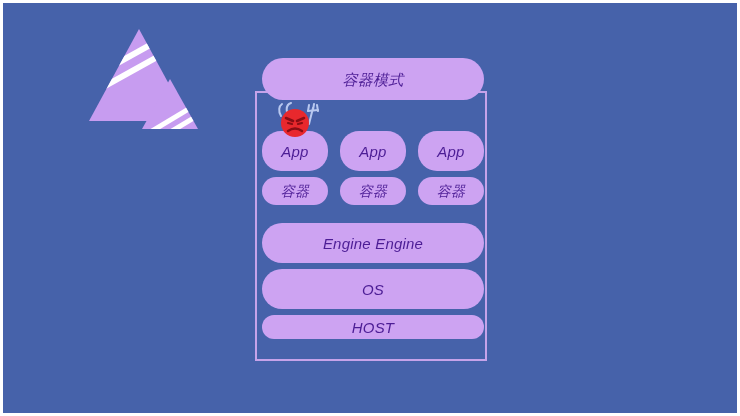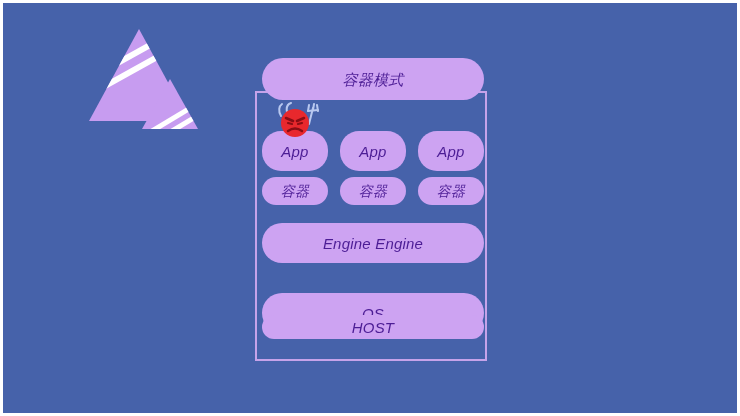--- a/index.html
+++ b/index.html
@@ -102,21 +102,20 @@
     font-size: 15px;
   }
 
   #os-box {
     left: 259px;
     top: 266px;
     width: 222px;
     height: 40px;
     border-radius: 20px;
     font-size: 15px;
-    margin-top: 24px;
   }
 
   #host-box {
     left: 259px;
     top: 312px;
     width: 222px;
     height: 24px;
     border-radius: 20px;
     font-size: 15px;
   }

